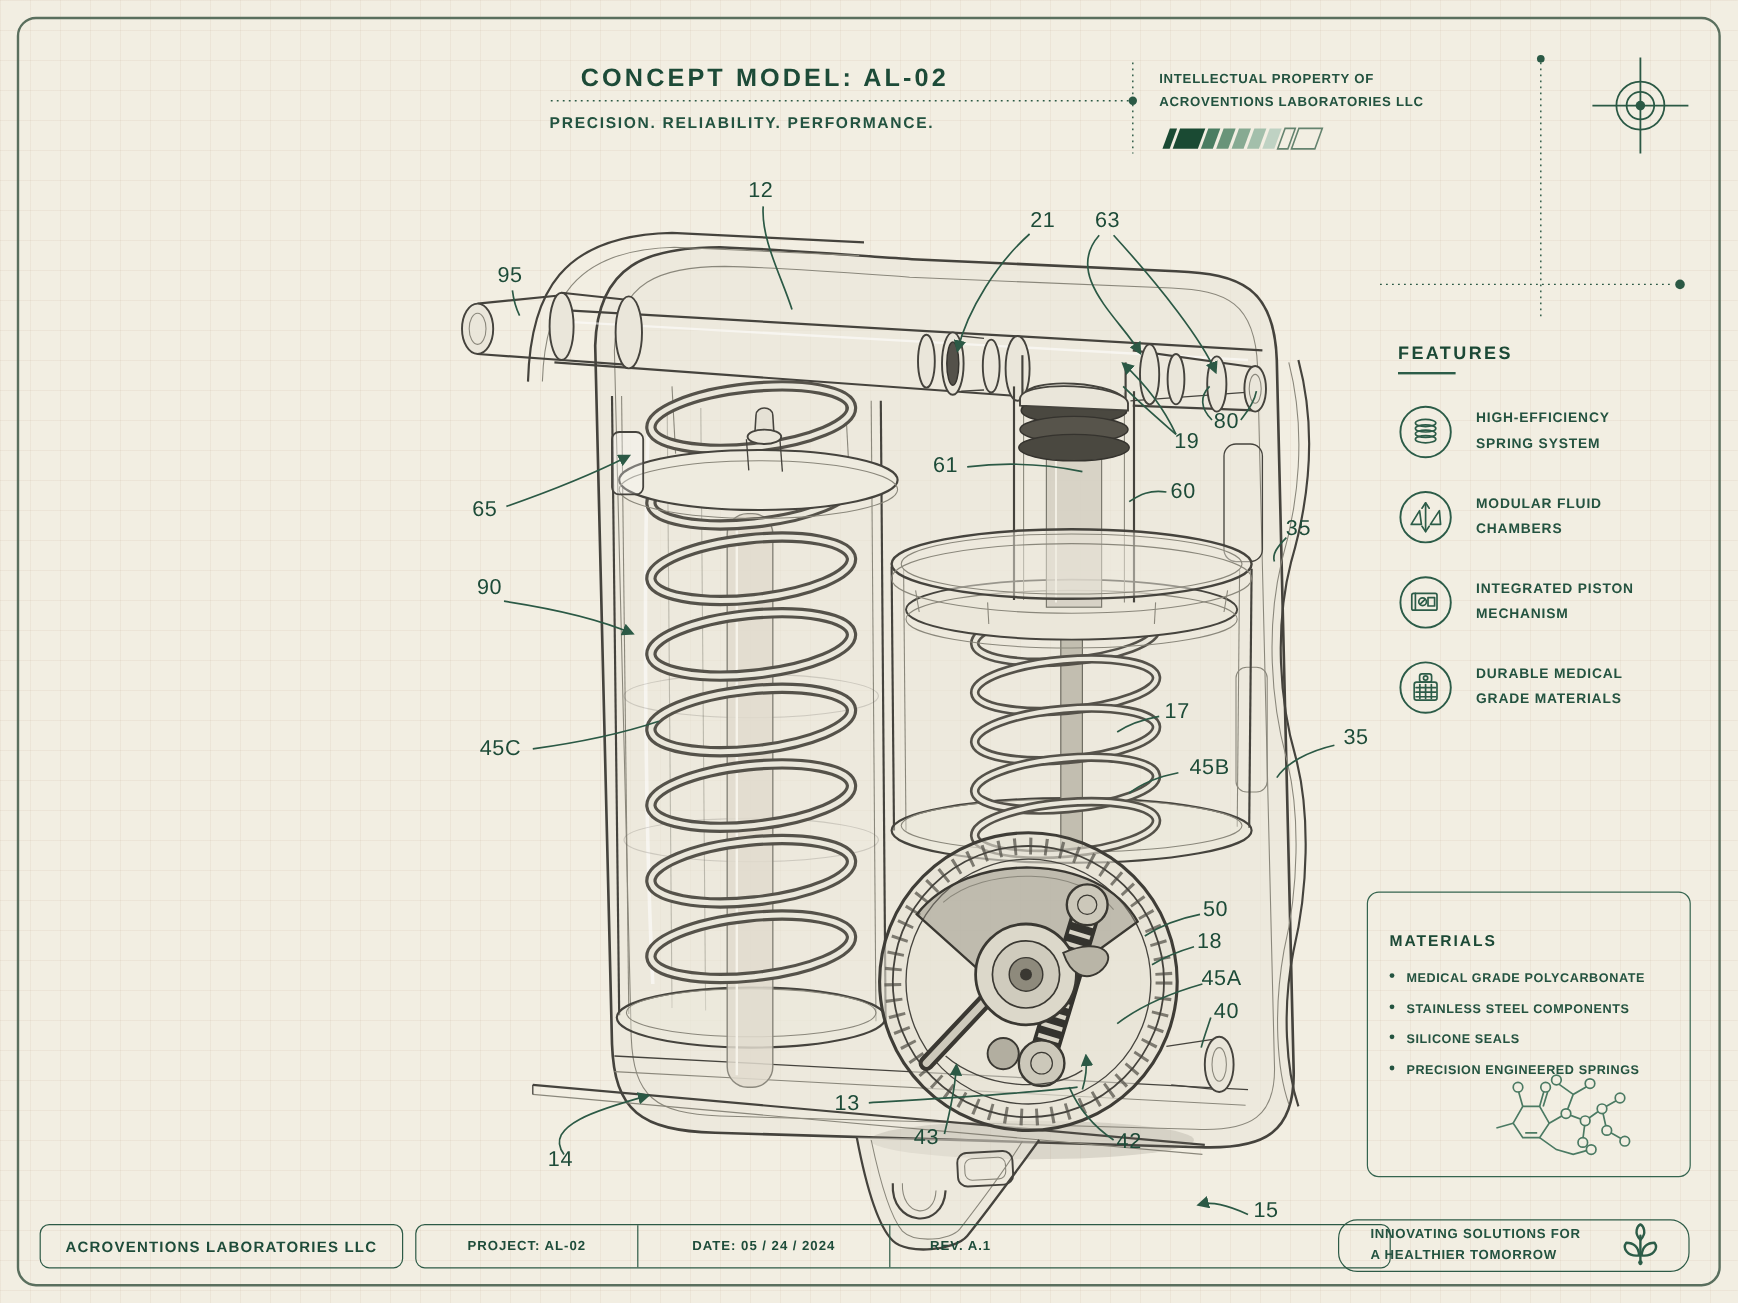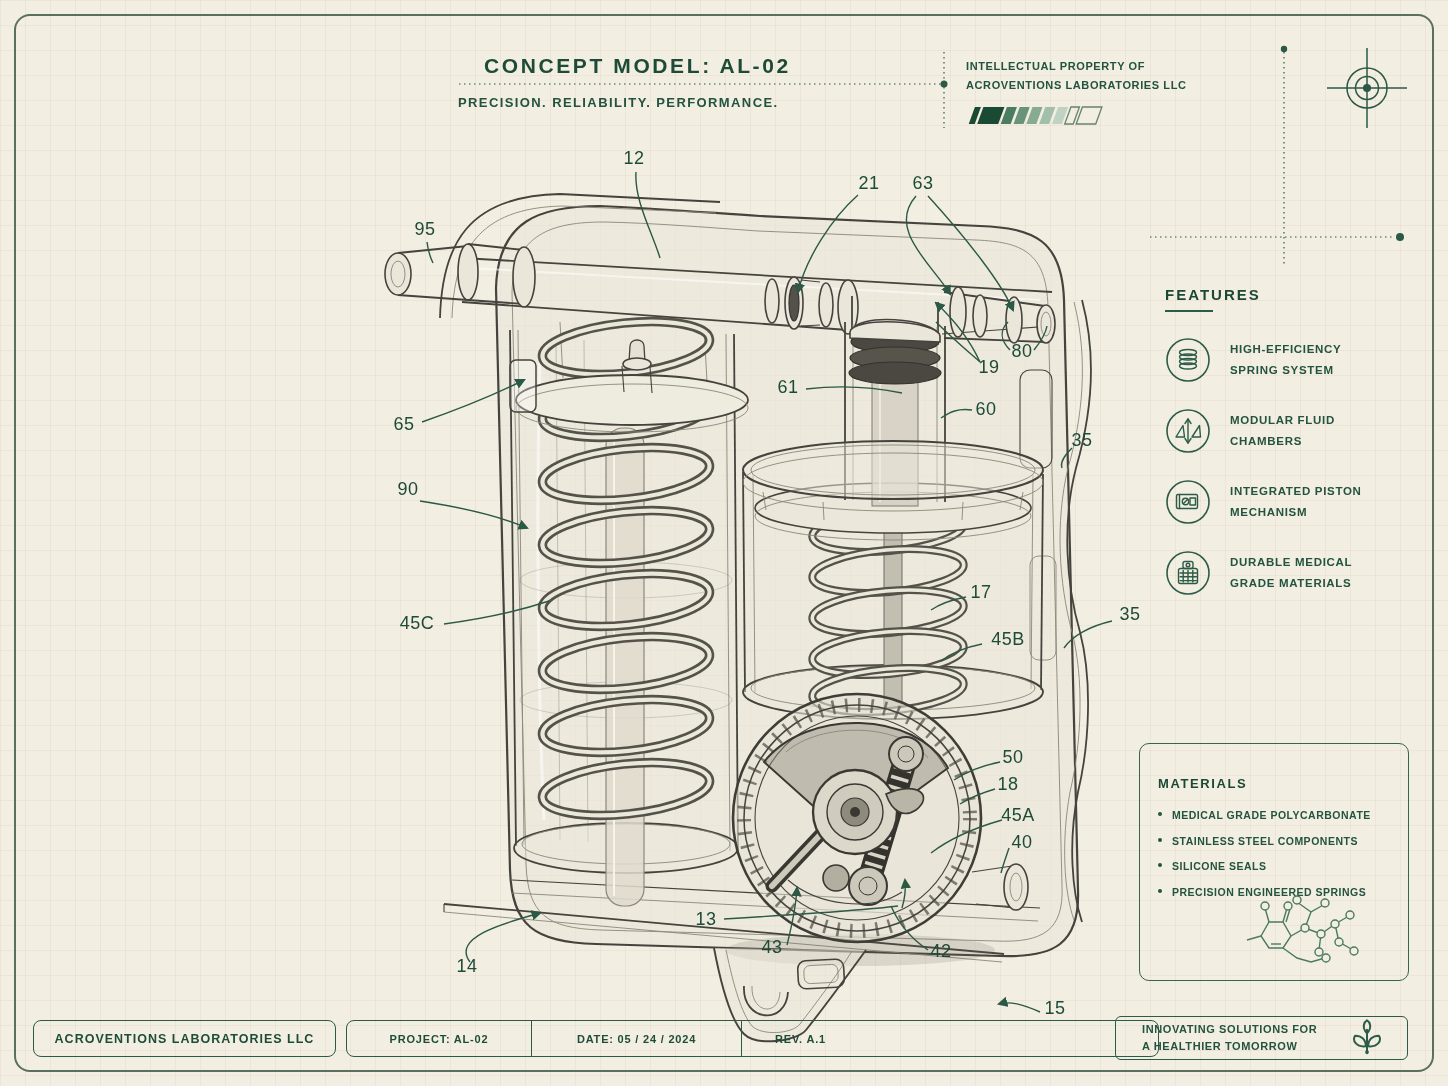--- a/index.html
+++ b/index.html
@@ -43,21 +43,21 @@
   .mol .b{stroke:#4b7a63;stroke-width:1.4;fill:none;}
   .mol circle{stroke:#4b7a63;stroke-width:1.4;fill:#f2eee2;}
   
   .tb{position:absolute;top:1020px;height:37px;box-sizing:border-box;border:1.7px solid #2d5a46;border-radius:8px;
       display:flex;align-items:center;justify-content:center;font-size:12.5px;font-weight:bold;letter-spacing:1px;color:#1e4c3a;}
   .tb-company{left:33px;width:303px;}
   .tb-info{left:346px;width:813px;justify-content:stretch;padding:0;font-size:11px;letter-spacing:.8px;}
   .tb-info .cell{height:100%;display:flex;align-items:center;justify-content:center;box-sizing:border-box;}
   .tb-info .cell + .cell{border-left:1.5px solid #2d5a46;}
   .c1{width:184px;} .c2{width:216px;} .c3{width:210px;} .c4{width:118px;}
-  .tb-tagline{left:1115px;width:293px;top:1016px;height:44px;border-radius:6px;justify-content:flex-start;}
+  .tb-tagline{left:1115px;width:293px;top:1016px;height:44px;border-radius:16px;justify-content:flex-start;}
   .tagline-txt{padding-left:26px;font-size:11px;line-height:17px;letter-spacing:.6px;font-weight:bold;color:#235340;}
   .leaf{margin-left:auto;margin-right:20px;}
   .leaf path{stroke:#2c5c48;stroke-width:1.7;fill:none;stroke-linecap:round;stroke-linejoin:round;}
   
   #draw{position:absolute;left:0;top:0;}
   .s1{stroke:#45433d;stroke-width:1.8;fill:none;}
   .s2{stroke:#45433d;stroke-width:1.1;fill:none;}
   .s3{stroke:#8a877b;stroke-width:0.9;fill:none;}
   .body{fill:rgba(233,229,217,0.55);stroke:#45433d;stroke-width:2.2;}
   .fl{fill:#eae6da;stroke:#45433d;stroke-width:1.6;}

